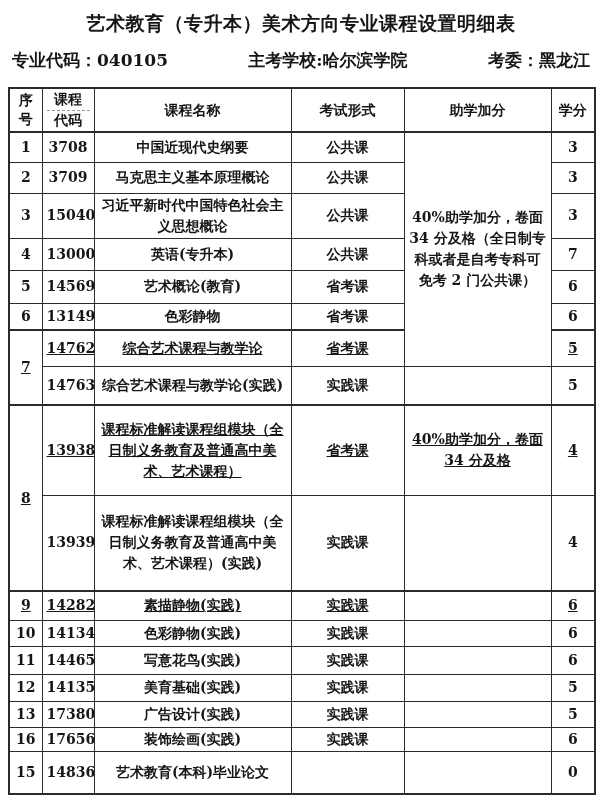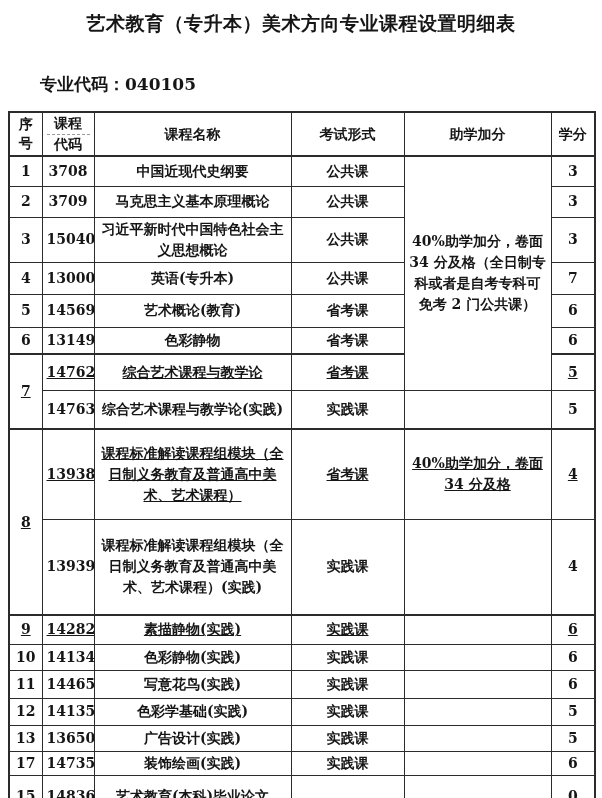--- a/index.html
+++ b/index.html
@@ -15,22 +15,22 @@
     text-align:center;
     font-size:19px;
     padding-top:11px;
     letter-spacing:.5px;
     white-space:nowrap;
   }
   .info-line{
     display:flex;
     justify-content:space-between;
     align-items:baseline;
-    padding:0 40px;
-    margin-top:36px;
+    padding:0 12px;
+    margin-top:12px;
     font-size:17px;
     white-space:nowrap;
   }
   table.course-table{
     border-collapse:collapse;
     table-layout:fixed;
     width:586px;
     margin:15px 0 0 8px;
     border:2px solid #2b2b2b;
   }
@@ -55,20 +55,22 @@
 </style>
 </head>
 <body>
 
 <div class="page">
 
   <div class="doc-title">艺术教育（专升本）美术方向专业课程设置明细表</div>
 
   <div class="info-line">
     <span>专业代码：040105</span>
+    <span>主考学校:哈尔滨学院</span>
+    <span>考委：黑龙江</span>
   </div>
 
   <table class="course-table">
     <colgroup>
       <col style="width:33px">
         <col style="width:52px">
         <col style="width:197px">
       <col style="width:113px">
         <col style="width:147px">
         <col style="width:44px">
@@ -186,36 +188,36 @@
         <td class="num">11</td>
         <td class="num">14465</td>
         <td class="name-cell">写意花鸟(实践)</td>
         <td>实践课</td>
         <td class="bonus-cell"></td>
         <td class="num">6</td>
       </tr>
       <tr style="height:27px">
         <td class="num">12</td>
         <td class="num">14135</td>
-        <td class="name-cell">色彩学基础(实践)</td>
+        <td class="name-cell">美育基础(实践)</td>
         <td>实践课</td>
         <td class="bonus-cell"></td>
         <td class="num">5</td>
       </tr>
       <tr style="height:26px">
         <td class="num">13</td>
-        <td class="num">13650</td>
+        <td class="num">17380</td>
         <td class="name-cell">广告设计(实践)</td>
         <td>实践课</td>
         <td class="bonus-cell"></td>
         <td class="num">5</td>
       </tr>
       <tr style="height:24px">
-        <td class="num">17</td>
-        <td class="num">14735</td>
+        <td class="num">16</td>
+        <td class="num">17656</td>
         <td class="name-cell">装饰绘画(实践)</td>
         <td>实践课</td>
         <td class="bonus-cell"></td>
         <td class="num">6</td>
       </tr>
       <tr style="height:43px">
         <td class="num">15</td>
         <td class="num">14836</td>
         <td class="name-cell">艺术教育(本科)毕业论文</td>
         <td></td>

